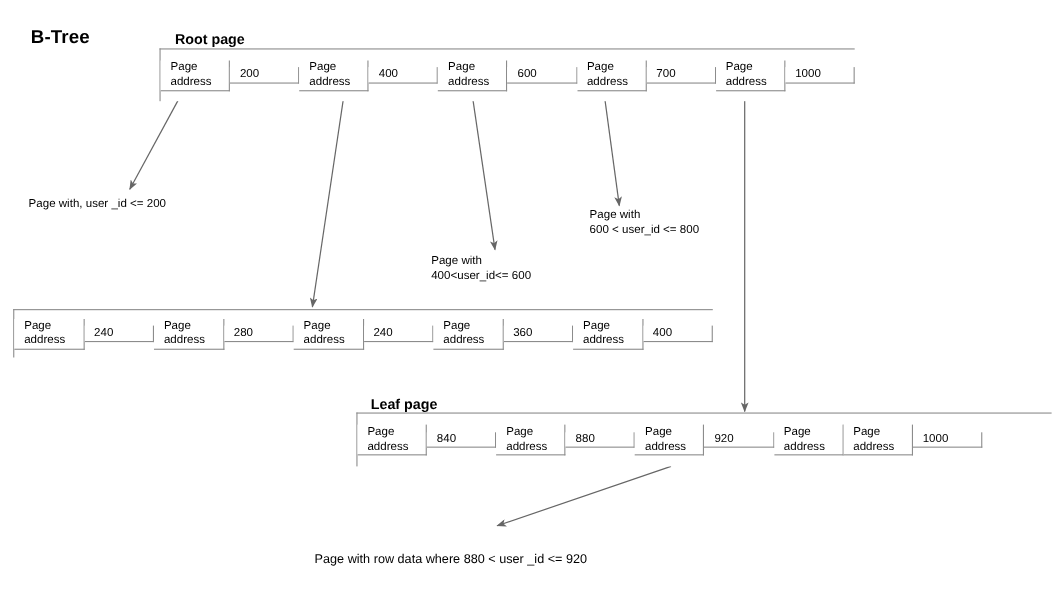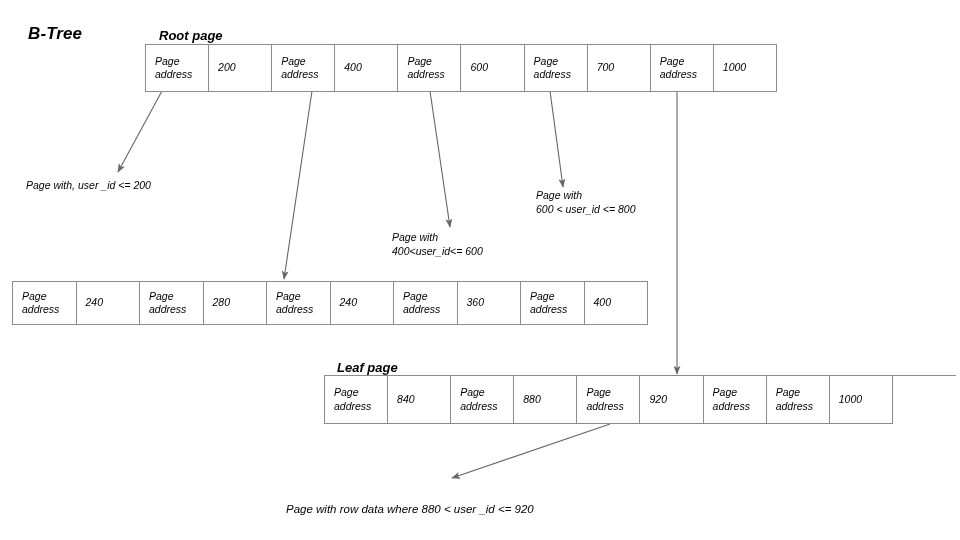--- a/index.html
+++ b/index.html
@@ -13,21 +13,21 @@
     background: #ffffff;
     font-family: "Liberation Sans", sans-serif;
     color: #000000;
     overflow: hidden;
   }
   #canvas {
     position: relative;
     width: 960px;
     height: 540px;
   }
-  .abs { position: absolute; font-style: italic; }
+  .abs { position: absolute; }
 
   
   .diagram-title {
     left: 28px;
     top: 24px;
     font-size: 17px;
     font-weight: bold;
     letter-spacing: 0.1px;
     color: #000;
     white-space: nowrap;
@@ -41,20 +41,21 @@
     white-space: nowrap;
   }
 
   
   .page-table {
     display: flex;
     box-sizing: border-box;
     border-top: 1px solid #8c8c8c;
     border-left: 1px solid #8c8c8c;
     background: #ffffff;
+    align-items: center;
   }
   .page-cell {
     box-sizing: border-box;
     border-right: 1px solid #8c8c8c;
     border-bottom: 1px solid #8c8c8c;
     display: flex;
     align-items: center;
     padding: 0 9px;
     font-size: 10.5px;
     line-height: 13.5px;

